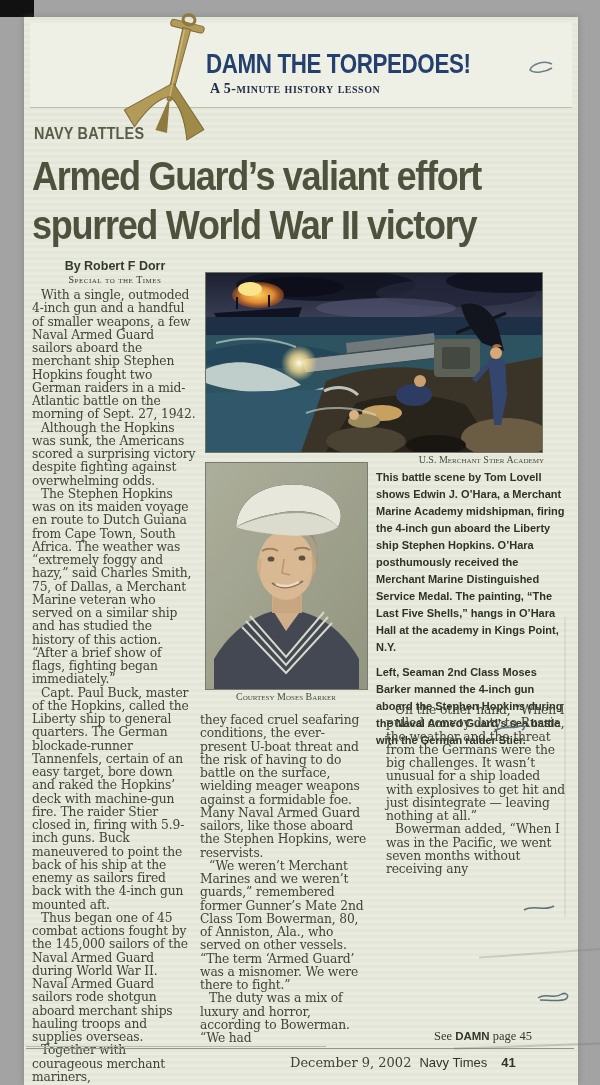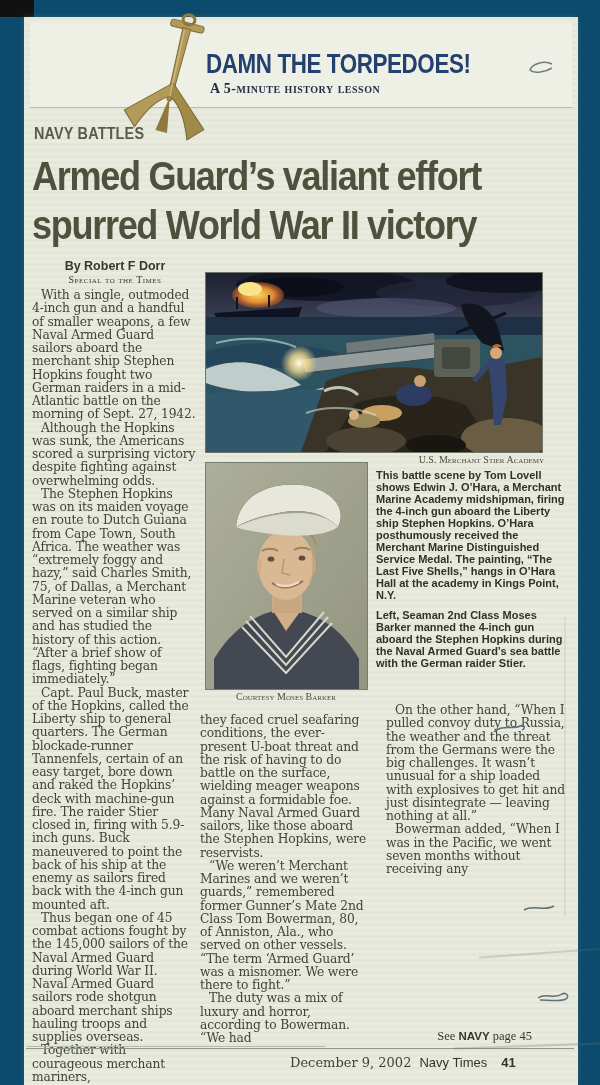--- a/index.html
+++ b/index.html
@@ -1,17 +1,17 @@
 <!DOCTYPE html>
 <html><head>
 <meta charset="utf-8">
 <style>
   html,body{margin:0;padding:0;}
   body{width:600px;height:1085px;background:#cfe8de;font-family:"Liberation Sans",sans-serif;overflow:hidden;}
-  #stage{position:relative;width:600px;height:1085px;background:#0c4a6e;}
+  #stage{position:relative;width:600px;height:1085px;background:#a3a3a3;}
   
   #paper{position:absolute;left:24px;top:17px;width:554px;height:1068px;background:#e8eadd;
     box-shadow:0 0 6px rgba(90,110,100,.45);}
   #paper .grain{position:absolute;inset:0;background:
     repeating-linear-gradient(0deg, rgba(255,255,255,.05) 0 3px, rgba(120,130,110,.04) 3px 6px);}
   .corner-black{position:absolute;left:0;top:0;width:34px;height:17px;background:#111;}
   .edge-tick{position:absolute;left:573px;top:20px;width:2px;height:20px;background:#3a4038;opacity:.7;}
 
   
   .band{position:absolute;left:6px;top:6px;width:542px;height:84px;background:#eef0e5;border-bottom:1px solid #b9bfae;}
@@ -43,21 +43,21 @@
 
   
   .painting{position:absolute;left:181px;top:255px;width:336px;height:179px;border:1px solid #6f7566;background:#223;}
   .painting-credit{position:absolute;left:330px;top:437px;width:190px;text-align:right;
     font-family:"Liberation Serif",serif;font-variant:small-caps;font-size:10px;color:#474c3e;}
   .portrait{position:absolute;left:181px;top:445px;width:161px;height:226px;border:1px solid #777d6e;background:#99a08d;}
   .portrait-credit{position:absolute;left:181px;top:674px;width:162px;text-align:center;
     font-family:"Liberation Serif",serif;font-variant:small-caps;font-size:10px;color:#474c3e;}
 
   .caption{position:absolute;left:352px;top:452px;width:192px;font-weight:bold;font-size:11px;
-    line-height:12px;color:#2e3329;}
+    line-height:17px;color:#2e3329;}
   .caption p{margin:0 0 8px 0;}
 
   .jumpline{position:absolute;left:340px;top:1012px;width:168px;text-align:right;color:#33382d;
     font-family:"Liberation Serif",serif;font-size:12.5px;}
   .jumpline .it{}
   .jumpline .b{font-family:"Liberation Sans",sans-serif;font-weight:bold;font-style:normal;font-size:11.5px;}
 
   .foot-rule{position:absolute;left:2px;top:1031px;width:548px;height:1px;background:#8f968a;}
   .foot-rule2{position:absolute;left:2px;top:1029px;width:300px;height:1px;background:#b5bbac;}
   .footer{position:absolute;left:266px;top:1038px;white-space:nowrap;color:#3c4236;
@@ -224,21 +224,21 @@
     <div class="col" id="col2">
       <p class="noindent">they faced cruel seafaring conditions, the ever-present U-boat threat and the risk of having to do battle on the surface, wielding meager weapons against a formidable foe. Many Naval Armed Guard sailors, like those aboard the Stephen Hopkins, were reservists.</p>
       <p>“We weren’t Merchant Marines and we weren’t guards,” remembered former Gunner’s Mate 2nd Class Tom Bowerman, 80, of Anniston, Ala., who served on other vessels. “The term ‘Armed Guard’ was a misnomer. We were there to fight.”</p>
       <p>The duty was a mix of luxury and horror, according to Bowerman. “We had</p>
     </div>
     <div class="col" id="col3">
       <p>On the other hand, “When I pulled convoy duty to Russia, the weather and the threat from the Germans were the big challenges. It wasn’t unusual for a ship loaded with explosives to get hit and just disintegrate — leaving nothing at all.”</p>
       <p>Bowerman added, “When I was in the Pacific, we went seven months without receiving any</p>
     </div>
 
-    <div class="jumpline"><span class="it">See </span><span class="b">NAVY</span><span class="it"> page 45</span></div>
+    <div class="jumpline"><span class="it">See </span><span class="b">DAMN</span><span class="it"> page 45</span></div>
 
     <div class="foot-rule2"></div>
     <div class="foot-rule"></div>
     <div class="footer"><span>December 9, 2002</span><span class="pub">Navy Times</span><span class="pg">41</span></div>
 
     <div class="crease1"></div>
     <div class="crease2"></div>
     <div class="crease3"></div>
   </div>
 

